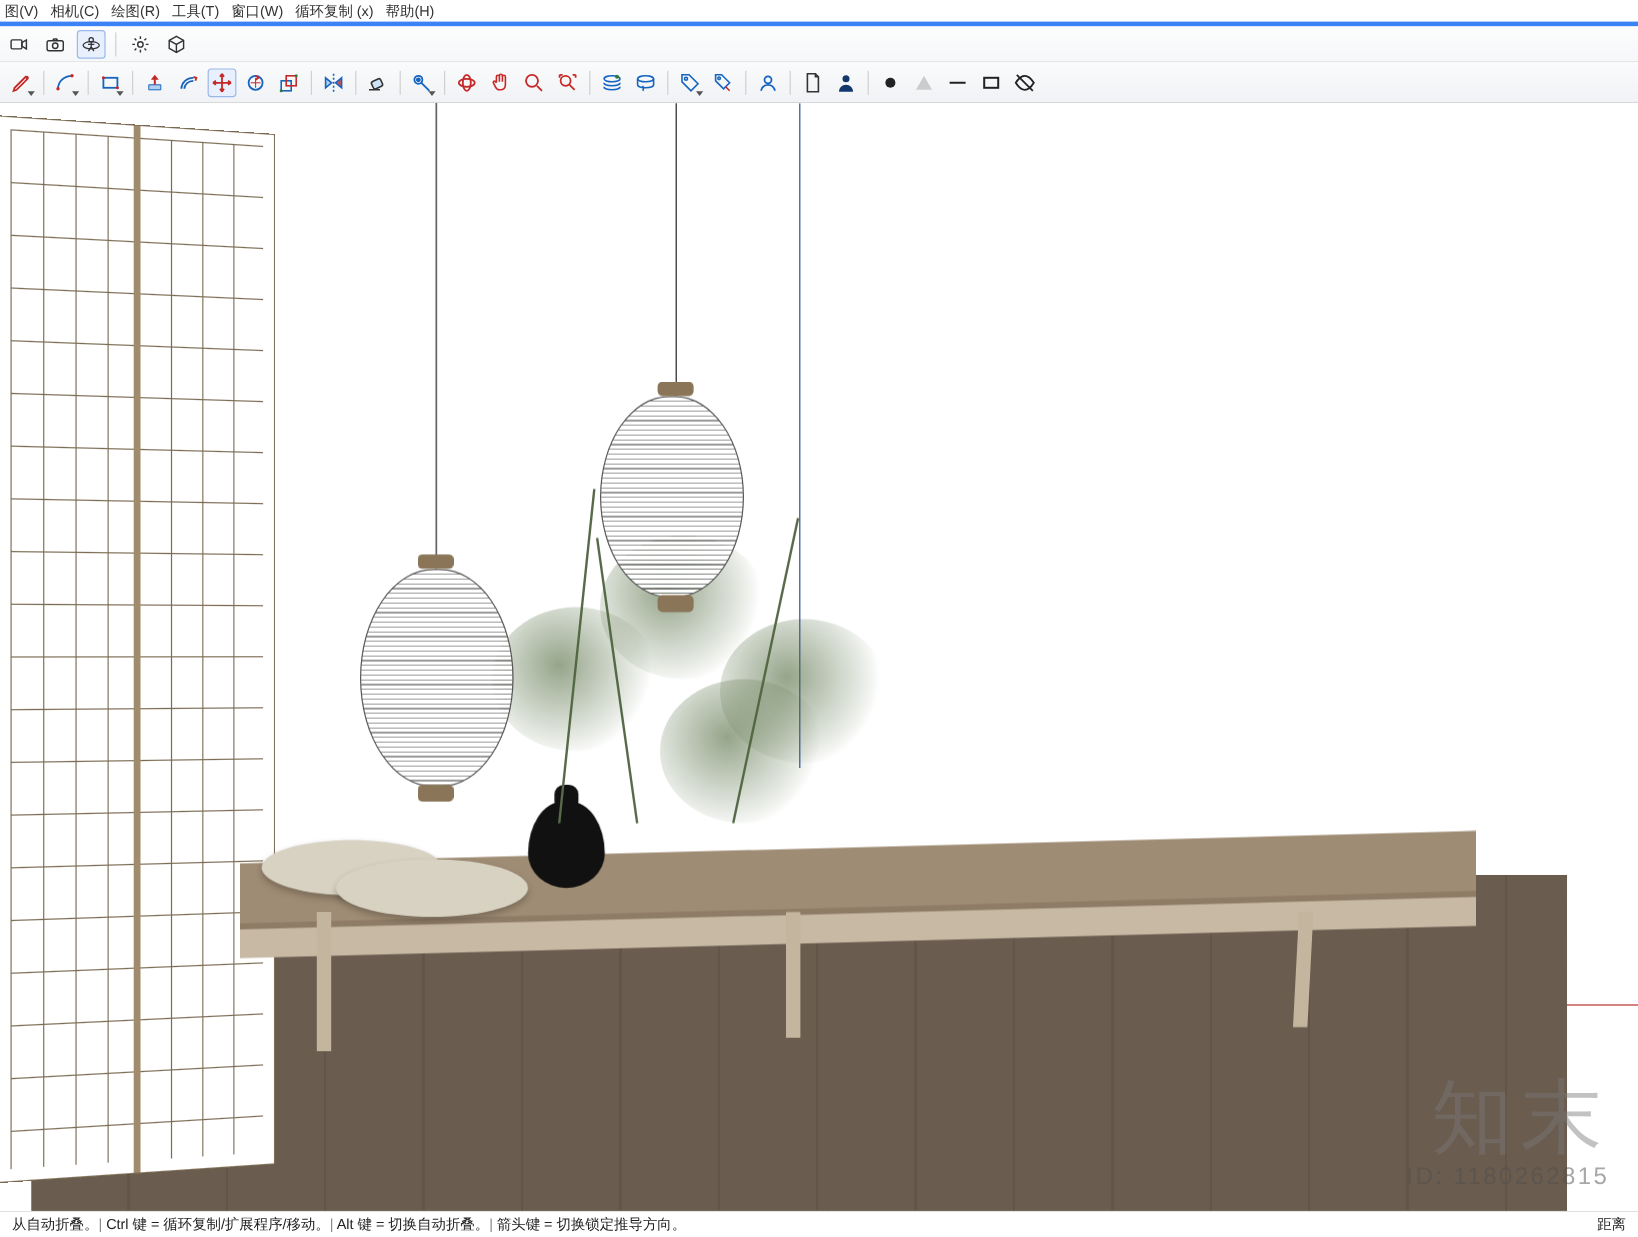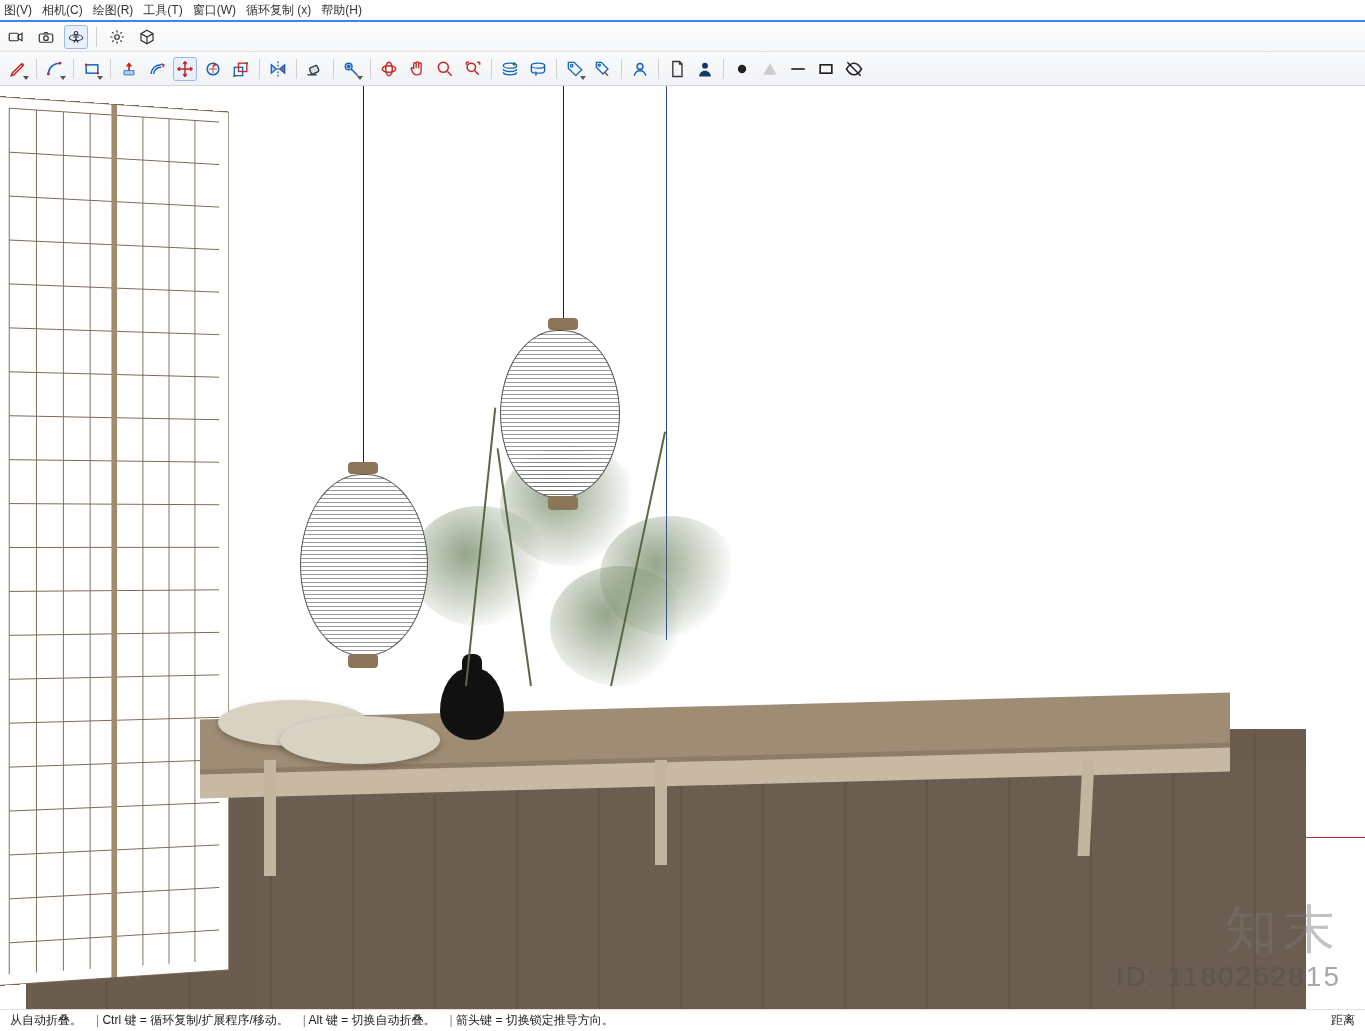--- a/index.html
+++ b/index.html
@@ -1,20 +1,20 @@
 <!DOCTYPE html>
 <html><head>
 <meta charset="utf-8">
 <style>
   * { box-sizing: border-box; margin: 0; padding: 0; }
   html, body { width: 1365px; height: 1031px; font-family: "Microsoft YaHei", Arial, sans-serif; font-size: 12px; overflow: hidden; background: #fff; }
   .app { display: flex; flex-direction: column; width: 100%; height: 100%; }
 
   
-  .menubar { display: flex; align-items: center; height: 22px; padding: 2px 4px; background: #fff; border-bottom: 2px solid #3b82f6; gap: 10px; }
+  .menubar { display: flex; align-items: center; height: 22px; padding: 2px 4px; background: #fff; border-bottom: 4px solid #3b82f6; gap: 10px; }
   .menubar .menu-item { color: #333; cursor: default; }
 
   
   .toolbar { display: flex; align-items: center; height: 30px; padding: 2px 4px; gap: 6px; background: linear-gradient(#fdfdfd,#f5f7f9); border-bottom: 1px solid #e0e0e0; }
   .tb-btn { width: 24px; height: 24px; display:flex; align-items:center; justify-content:center; border-radius:3px; }
   .tb-btn svg { width:18px; height:18px; }
   .sep { width:1px; height:20px; background:#d0d0d0; margin:0 2px; }
 
   
   .toolbar2 { display:flex; align-items:center; height:34px; padding:3px 6px; gap:4px; background: linear-gradient(#fafbfc,#f0f2f5); border-bottom:1px solid #d8d8d8; }
@@ -69,26 +69,26 @@
   .lantern .cap{ position:absolute; left:50%; transform:translateX(-50%); width:30px; height:12px; background:#8a7558; border-radius:4px;}
   .lantern .body{ width:126px; height:170px; border:1px solid #555; border-radius:48% / 50%;
         background:repeating-linear-gradient(#ffffff 0 3px, rgba(85,85,85,.6) 3px 4px);}
   .lantern .bottom{ position:absolute; left:50%; transform:translateX(-50%); bottom:-12px; width:30px; height:14px; background:#8a7558; border-radius:4px;}
   .lantern.l1 { left:300px; top:388px; } .lantern.l1 .body{width:128px;height:182px;}
   .lantern.l2 { left:500px; top:244px; } .lantern.l2 .body{width:120px;height:168px;}
   .lantern .cap{top:-12px;}
   .lantern.l2 .cord{top:-320px;height:320px;}
 
   
-  .wm { position:absolute; right:24px; bottom:44px; font-size:52px; color:rgba(120,120,120,.45); letter-spacing:6px; font-weight:500;}
-  .wm-id { position:absolute; right:24px; bottom:16px; font-size:28px; color:rgba(80,80,80,.5); letter-spacing:2px;}
+  .wm { position:absolute; right:24px; bottom:32px; font-size:68px; color:rgba(120,120,120,.45); letter-spacing:6px; font-weight:500;}
+  .wm-id { position:absolute; right:24px; bottom:16px; font-size:20px; color:rgba(80,80,80,.5); letter-spacing:2px;}
 
   
   .statusbar { display:flex; align-items:center; justify-content:space-between; height:22px; padding:0 10px; background:#fff; border-top:1px solid #e0e0e0; color:#222; }
-  .statusbar .hints{ display:flex; gap:14px; }
+  .statusbar .hints{ display:flex; gap:0; }
   .statusbar .hints span::before{ content:"| "; color:#888;}
   .statusbar .hints span:first-child::before{ content:"";}
 </style>
 </head>
 <body>
 
 <div class="app">
 
   <div class="menubar">
     <span class="menu-item">图(V)</span>

